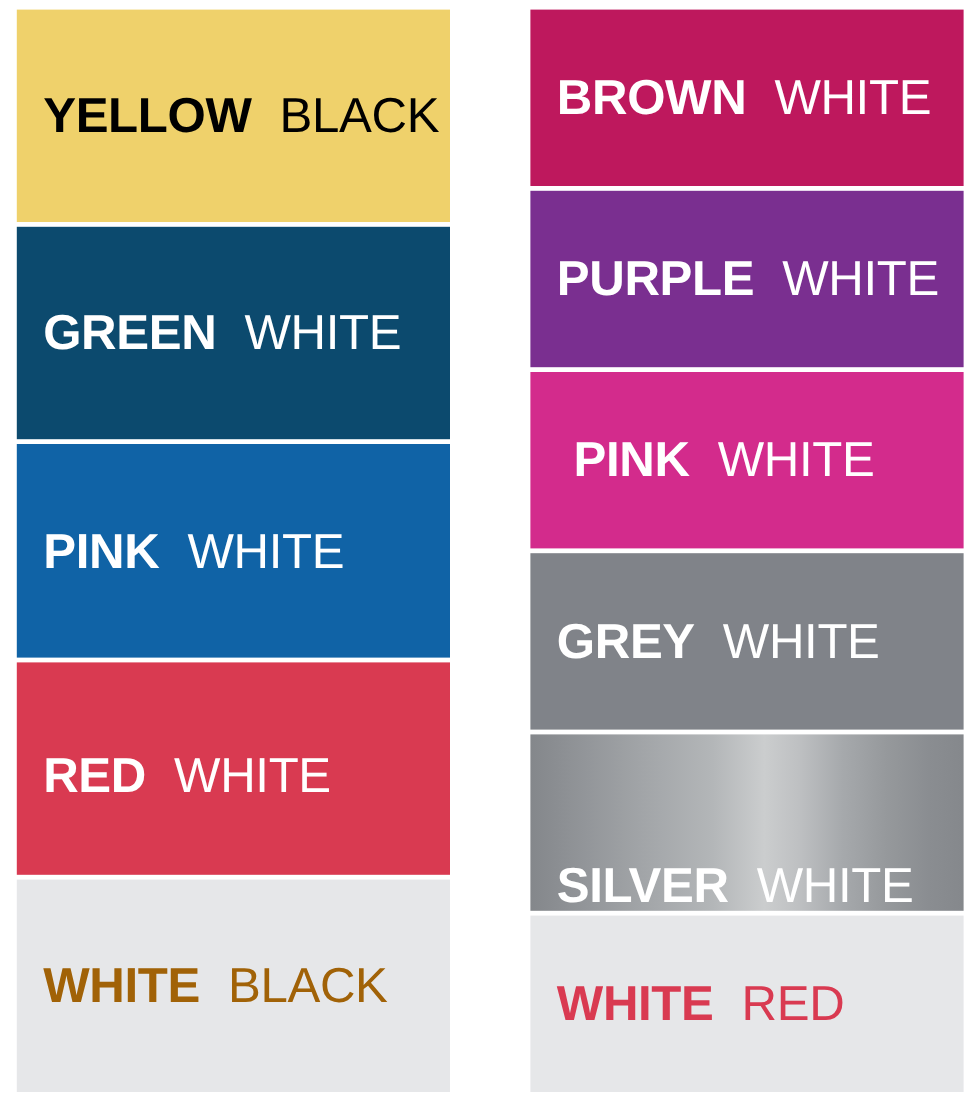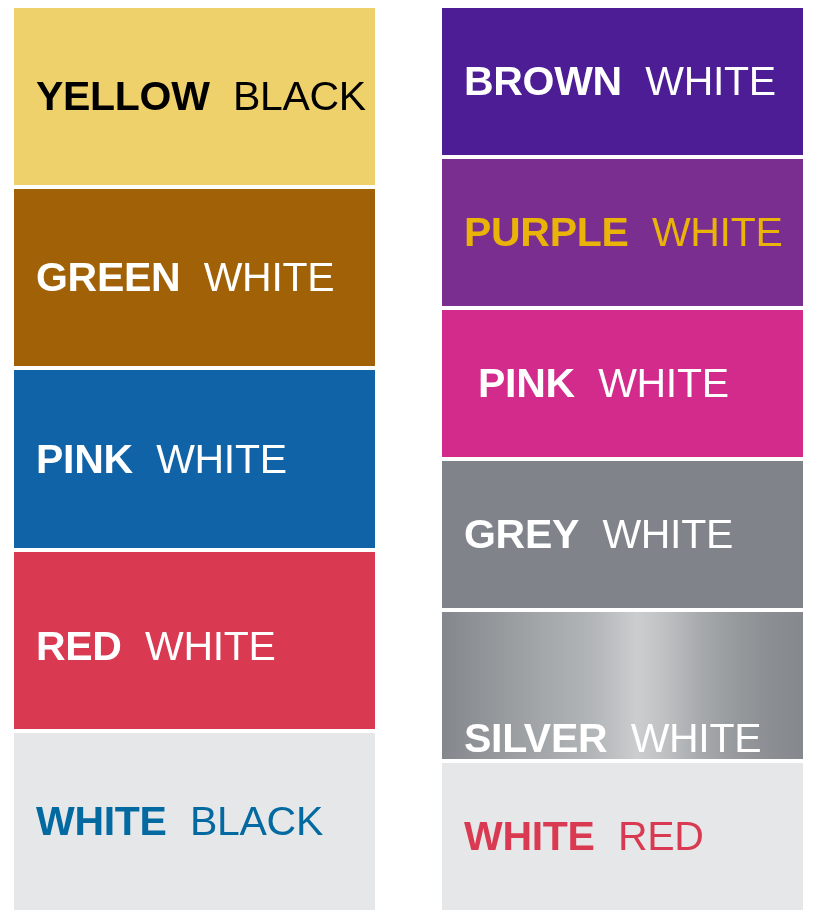--- a/index.html
+++ b/index.html
@@ -58,39 +58,39 @@
 </style>
 </head>
 <body>
 
 <div id="board">
 
   <div class="column" id="col-left">
       <div class="swatch" style="background: rgb(239, 209, 107);">
         <div class="swatch-label" style="color: rgb(0, 0, 0);"><span class="name-word">YELLOW</span> <span class="contrast-word">BLACK</span></div>
       </div>
-      <div class="swatch" style="background: #a16207;">
+      <div class="swatch" style="background: #0c4a6e;">
         <div class="swatch-label" style="color: rgb(255, 255, 255);"><span class="name-word">GREEN</span> <span class="contrast-word">WHITE</span></div>
       </div>
       <div class="swatch" style="background: rgb(16, 99, 166);">
         <div class="swatch-label" style="color: rgb(255, 255, 255);"><span class="name-word">PINK</span> <span class="contrast-word">WHITE</span></div>
       </div>
       <div class="swatch" style="background: rgb(217, 58, 81);">
         <div class="swatch-label" style="color: rgb(255, 255, 255); margin-top: 12px;"><span class="name-word">RED</span> <span class="contrast-word">WHITE</span></div>
       </div>
       <div class="swatch" style="background: rgb(230, 231, 233);">
-        <div class="swatch-label" style="color: #0369a1;"><span class="name-word">WHITE</span> <span class="contrast-word">BLACK</span></div>
+        <div class="swatch-label" style="color: #a16207;"><span class="name-word">WHITE</span> <span class="contrast-word">BLACK</span></div>
       </div>
     </div>
   <div class="column" id="col-right">
-      <div class="swatch" style="background: #4c1d95;">
+      <div class="swatch" style="background: #be185d;">
         <div class="swatch-label" style="color: rgb(255, 255, 255);"><span class="name-word">BROWN</span> <span class="contrast-word">WHITE</span></div>
       </div>
       <div class="swatch" style="background: rgb(122, 47, 144);">
-        <div class="swatch-label" style="color: #eab308;"><span class="name-word">PURPLE</span> <span class="contrast-word">WHITE</span></div>
+        <div class="swatch-label" style="color: #ffffff;"><span class="name-word">PURPLE</span> <span class="contrast-word">WHITE</span></div>
       </div>
       <div class="swatch" style="background: rgb(211, 43, 140);">
         <div class="swatch-label" style="color: rgb(255, 255, 255); margin-left: 14px;"><span class="name-word">PINK</span> <span class="contrast-word">WHITE</span></div>
       </div>
       <div class="swatch" style="background: rgb(128, 131, 137);">
         <div class="swatch-label" style="color: rgb(255, 255, 255);"><span class="name-word">GREY</span> <span class="contrast-word">WHITE</span></div>
       </div>
       <div class="swatch" style="background: linear-gradient(to right, rgb(132, 135, 139) 0%, rgb(141, 144, 148) 8%, rgb(162, 165, 168) 26%, rgb(179, 182, 184) 42%, rgb(203, 205, 206) 54%, rgb(190, 192, 194) 62%, rgb(166, 169, 172) 72%, rgb(150, 153, 156) 82%, rgb(138, 141, 145) 92%, rgb(133, 136, 140) 100%); align-items: flex-end;">
         <div class="swatch-label" style="color: rgb(255, 255, 255);"><span class="name-word">SILVER</span> <span class="contrast-word">WHITE</span></div>
       </div>

